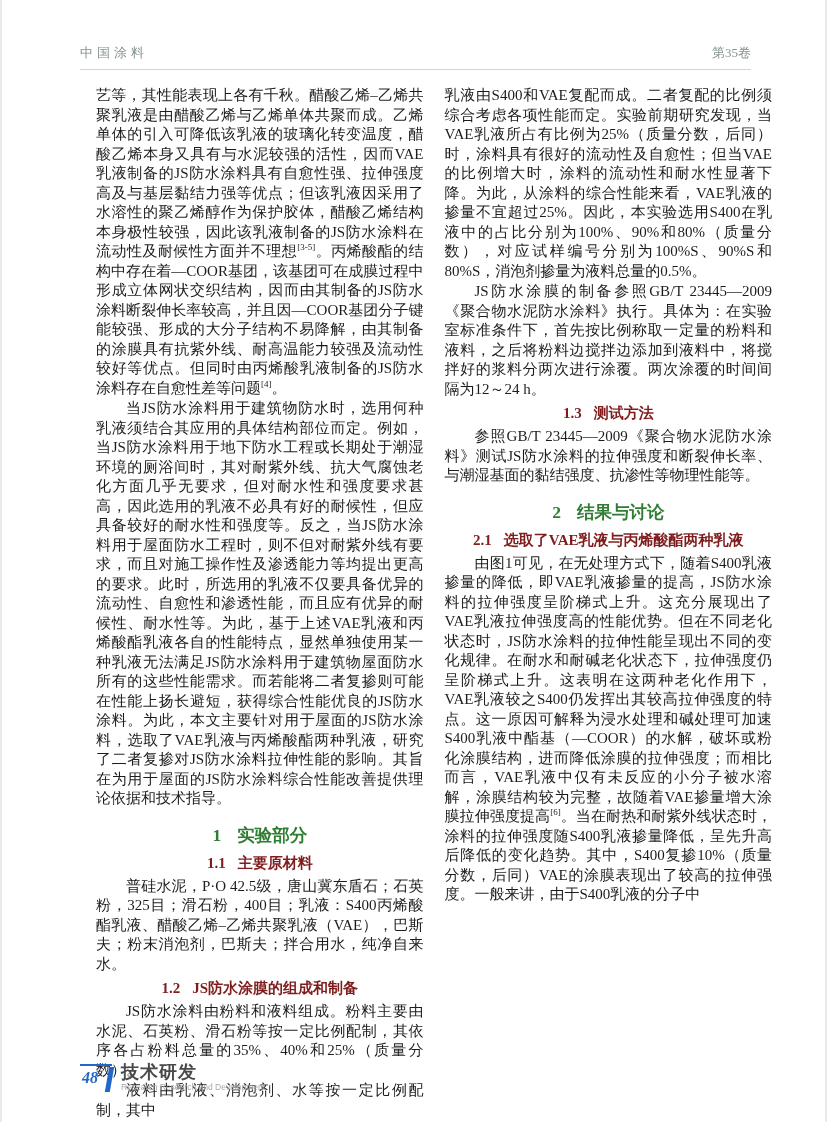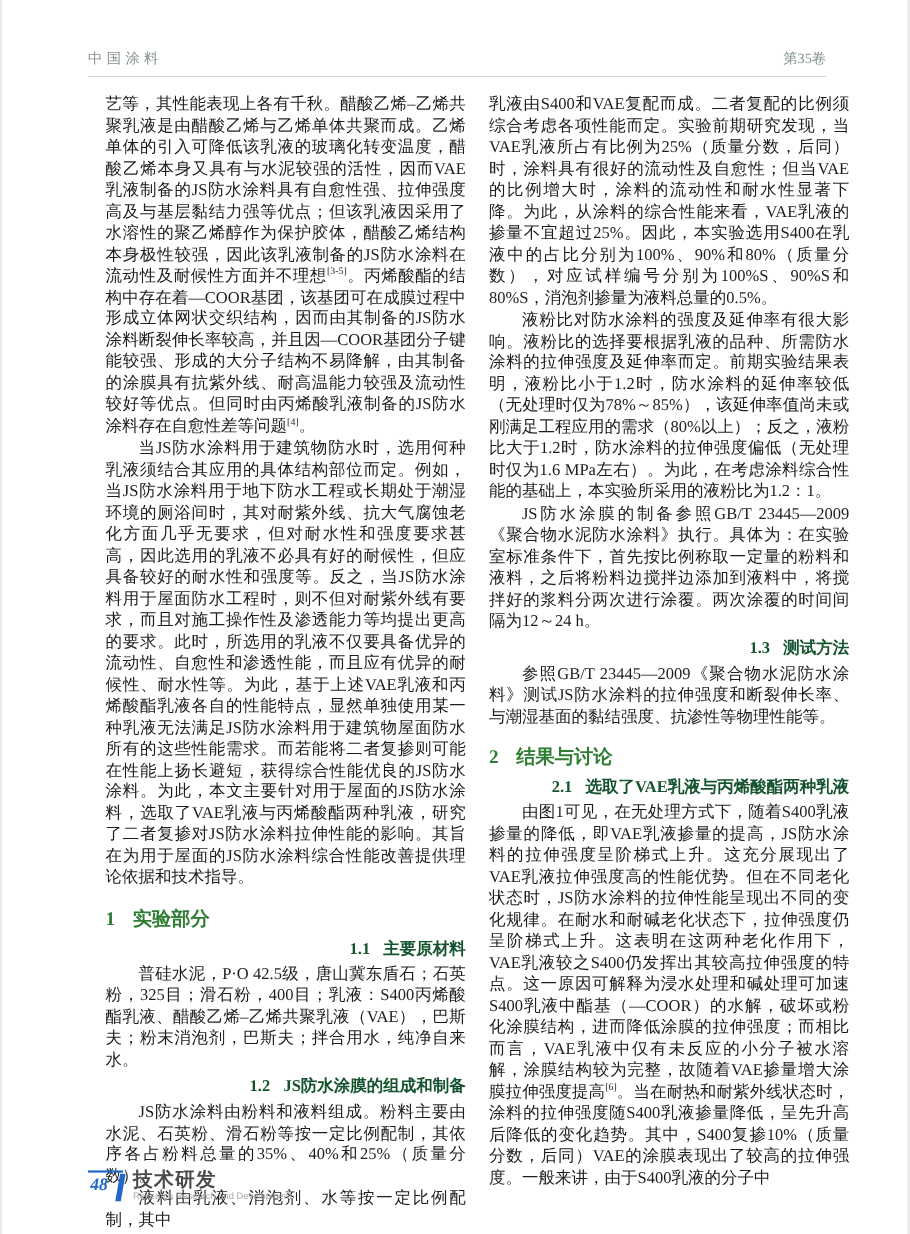--- a/index.html
+++ b/index.html
@@ -27,25 +27,25 @@
     width:676px;
     display:flex;gap:21px;
     text-align:justify;
   }
   .col{width:328px;font-size:15px;line-height:19.5px;}
   .col p{margin:0 0 1px 0;text-indent:2em;}
   .col p.noindent{text-indent:0;}
   sup.cite{font-size:9px;line-height:0;vertical-align:super;}
   h1.sec{
     font-size:17.5px;line-height:22px;font-weight:bold;
-    color:#2e7d32;margin:15px 0 8px 0;text-align:left;
+    color:#2e7d32;margin:15px 0 8px 0;text-align:center;
   }
   h2.subsec{
     font-size:15px;line-height:19px;font-weight:bold;
-    color:#14532d;margin:5px 0 4px 0;text-align:right;
+    color:#7f1d1d;margin:5px 0 4px 0;text-align:center;
   }
   h1.sec .hnum{margin-right:16px;}
   h2.subsec .hnum{margin-right:12px;}
   
   .footer{
     position:absolute;left:78px;top:1064px;
     display:flex;align-items:flex-start;
   }
   .pn-box{
     display:flex;align-items:flex-start;
@@ -95,21 +95,20 @@
       <h2 class="subsec"><span class="hnum">1.1</span><span>主要原材料</span></h2>
       <p>普硅水泥，P·O 42.5级，唐山冀东盾石；石英粉，325目；滑石粉，400目；乳液：S400丙烯酸酯乳液、醋酸乙烯–乙烯共聚乳液（VAE），巴斯夫；粉末消泡剂，巴斯夫；拌合用水，纯净自来水。</p>
 
       <h2 class="subsec"><span class="hnum">1.2</span><span>JS防水涂膜的组成和制备</span></h2>
       <p>JS防水涂料由粉料和液料组成。粉料主要由水泥、石英粉、滑石粉等按一定比例配制，其依序各占粉料总量的35%、40%和25%（质量分数）。</p>
       <p>液料由乳液、消泡剂、水等按一定比例配制，其中</p>
     </div>
 
     <div class="col">
       <p class="noindent">乳液由S400和VAE复配而成。二者复配的比例须综合考虑各项性能而定。实验前期研究发现，当VAE乳液所占有比例为25%（质量分数，后同）时，涂料具有很好的流动性及自愈性；但当VAE的比例增大时，涂料的流动性和耐水性显著下降。为此，从涂料的综合性能来看，VAE乳液的掺量不宜超过25%。因此，本实验选用S400在乳液中的占比分别为100%、90%和80%（质量分数），对应试样编号分别为100%S、90%S和80%S，消泡剂掺量为液料总量的0.5%。</p>
-      <p>液粉比对防水涂料的强度及延伸率有很大影响。液粉比的选择要根据乳液的品种、所需防水涂料的拉伸强度及延伸率而定。前期实验结果表明，液粉比小于1.2时，防水涂料的延伸率较低（无处理时仅为78%～85%），该延伸率值尚未或刚满足工程应用的需求（80%以上）；反之，液粉比大于1.2时，防水涂料的拉伸强度偏低（无处理时仅为1.6 MPa左右）。为此，在考虑涂料综合性能的基础上，本实验所采用的液粉比为1.2：1。</p>
       <p>JS防水涂膜的制备参照GB/T 23445—2009《聚合物水泥防水涂料》执行。具体为：在实验室标准条件下，首先按比例称取一定量的粉料和液料，之后将粉料边搅拌边添加到液料中，将搅拌好的浆料分两次进行涂覆。两次涂覆的时间间隔为12～24 h。</p>
 
       <h2 class="subsec"><span class="hnum">1.3</span><span>测试方法</span></h2>
       <p>参照GB/T 23445—2009《聚合物水泥防水涂料》测试JS防水涂料的拉伸强度和断裂伸长率、与潮湿基面的黏结强度、抗渗性等物理性能等。</p>
 
       <h1 class="sec"><span class="hnum">2</span><span>结果与讨论</span></h1>
 
       <h2 class="subsec"><span class="hnum">2.1</span><span>选取了VAE乳液与丙烯酸酯两种乳液</span></h2>
       <p><span>由图1可见，在无处理方式下，随着S400乳液掺量的降低，即VAE乳液掺量的提高，JS防水涂料的拉伸强度呈阶梯式上升。这充分展现出了VAE乳液拉伸强度高的性能优势。但在不同老化状态时，JS防水涂料的拉伸性能呈现出不同的变化规律。在耐水和耐碱老化状态下，拉伸强度仍呈阶梯式上升。这表明在这两种老化作用下，VAE乳液较之S400仍发挥出其较高拉伸强度的特点。这一原因可解释为浸水处理和碱处理可加速S400乳液中酯基（—COOR）的水解，破坏或粉化涂膜结构，进而降低涂膜的拉伸强度；而相比而言，VAE乳液中仅有未反应的小分子被水溶解，涂膜结构较为完整，故随着VAE掺量增大涂膜拉伸强度提高</span><sup class="cite">[6]</sup><span>。当在耐热和耐紫外线状态时，涂料的拉伸强度随S400乳液掺量降低，呈先升高后降低的变化趋势。其中，S400复掺10%（质量分数，后同）VAE的涂膜表现出了较高的拉伸强度。一般来讲，由于S400乳液的分子中</span></p>
     </div>

